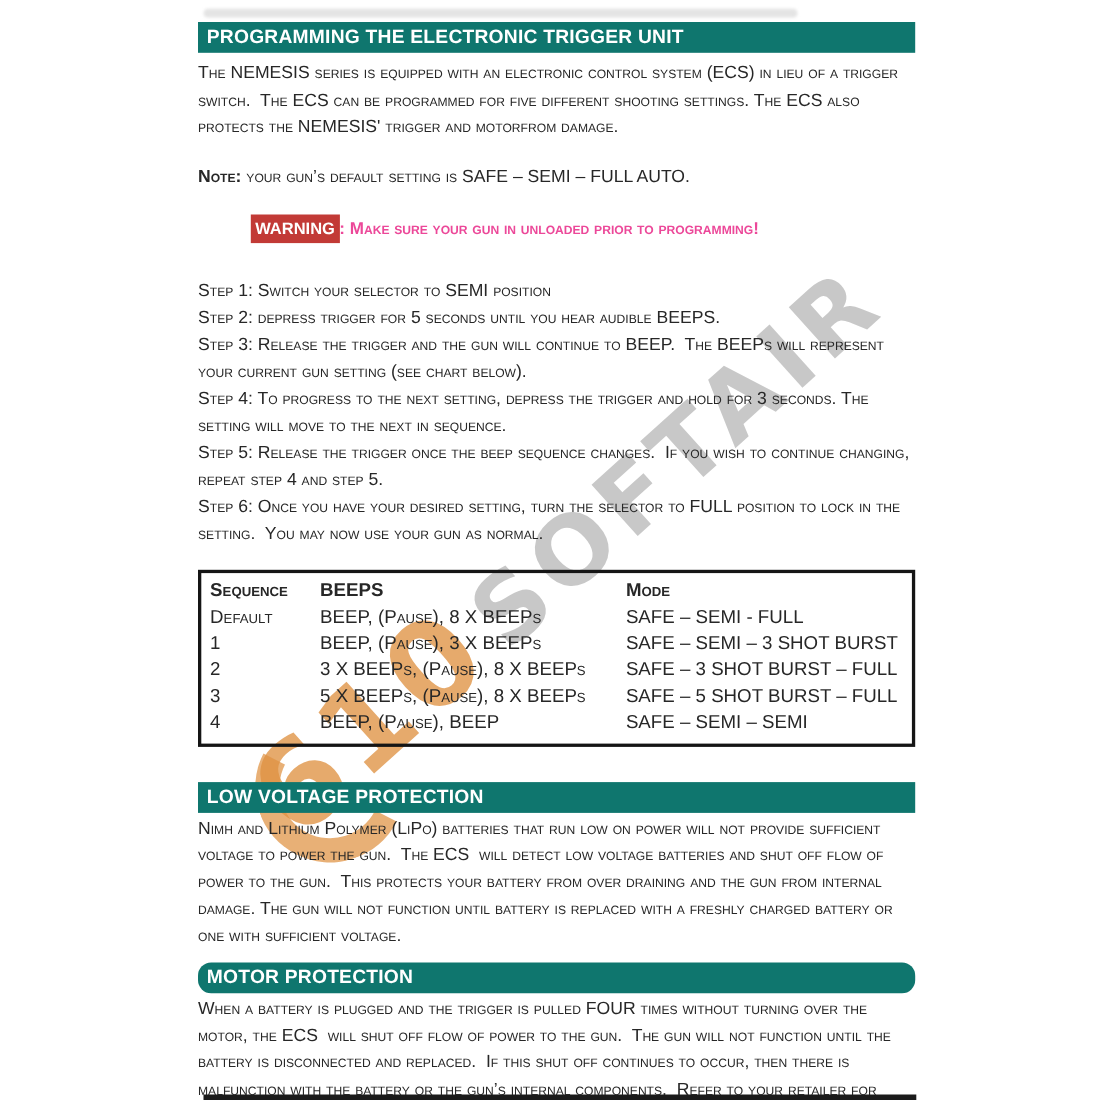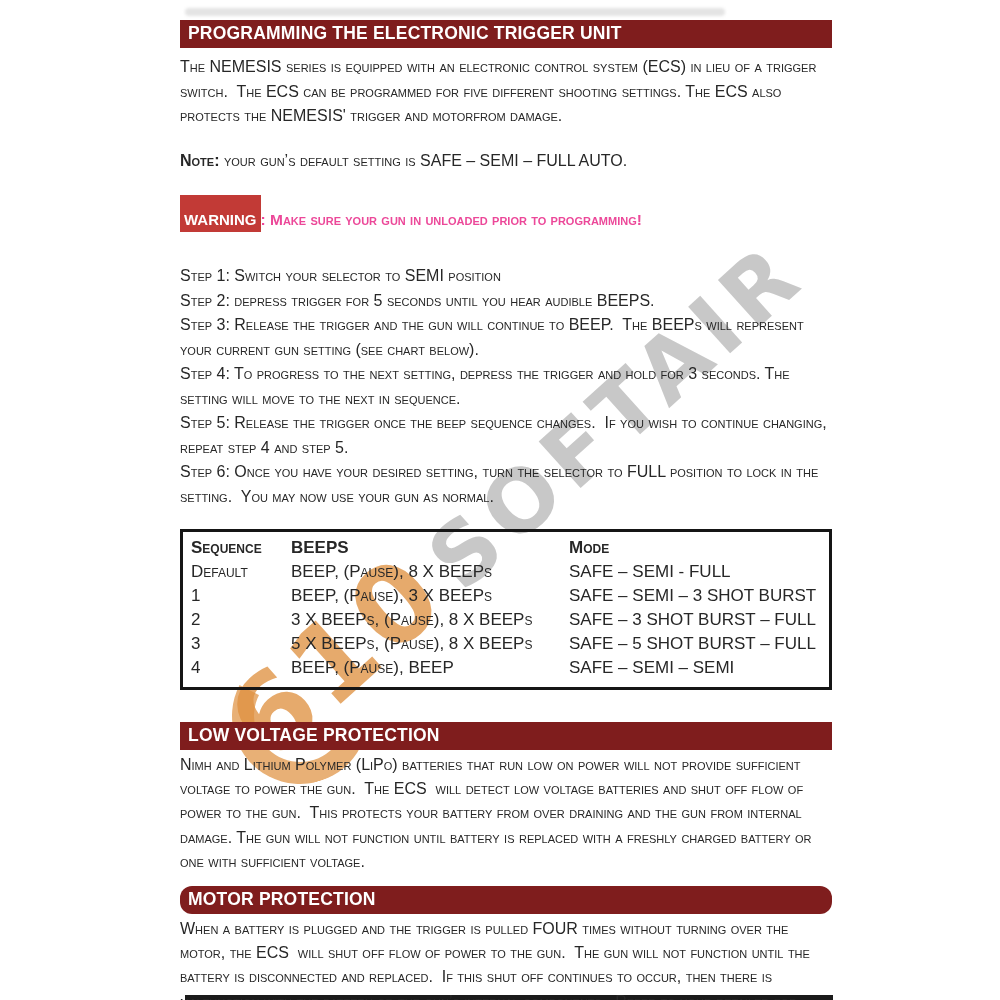--- a/index.html
+++ b/index.html
@@ -26,34 +26,34 @@
   .wm-soft { font-size:86px; letter-spacing:8px; color:rgba(125,125,125,0.42); }
   .wm-arc {
     position:absolute; left:232px; top:648px; width:92px; height:92px; z-index:0;
     border:22px solid transparent; border-radius:50%;
     border-left-color:rgba(223,146,66,0.72); border-bottom-color:rgba(223,146,66,0.72);
     transform:rotate(-18deg); pointer-events:none;
   }
   
   .content { position:absolute; left:180px; top:20px; width:652px; color:#272727; z-index:1; }
   .bar {
-    background:#7f1d1d; color:#ffffff; font-weight:bold; font-size:17.5px;
+    background:#0f766e; color:#ffffff; font-weight:bold; font-size:17.5px;
     padding:3px 18px 4px 8px; letter-spacing:0.2px;
   }
   .body {
     font-variant:small-caps; font-size:16px; line-height:24.5px;
     margin:0; white-space:pre-wrap;
   }
   .intro { margin-top:7px; }
   .note-line { margin-top:20px; }
   .note-label { font-weight:bold; }
   .warning-line { margin-top:22px; font-size:15.5px; font-weight:bold; line-height:21px; }
   .warn-badge {
     display:inline-block; background:#c23a36; color:#ffffff;
-    padding:14px 4px 2px 4px; font-variant:normal; font-size:15px;
+    padding:3px 4px 2px 4px; font-variant:normal; font-size:15px;margin-left:48px;
   }
   .warn-rest { color:#ec4899; font-variant:small-caps; font-size:15.5px; white-space:pre-wrap; }
   .steps { margin-top:32px; }
   .step { margin:0; }
   .seq-table {
     margin-top:20px; border:3px solid #151515; padding:4px 6px 7px 8px;
     display:grid; grid-template-columns:100px 278px 1fr;
     font-variant:small-caps; font-size:17px; line-height:24px;
   }
   .th { font-weight:bold; }

